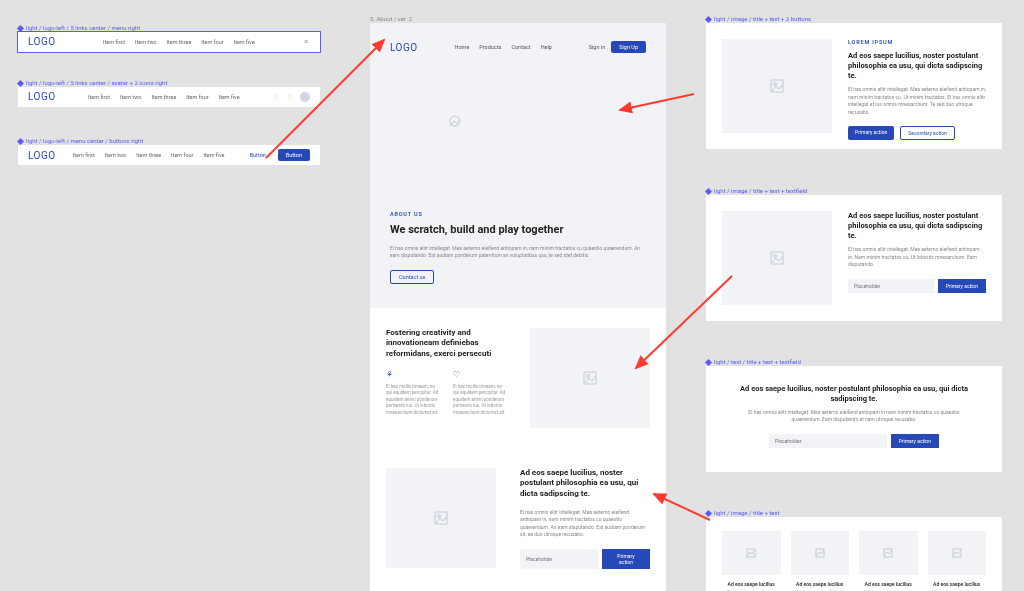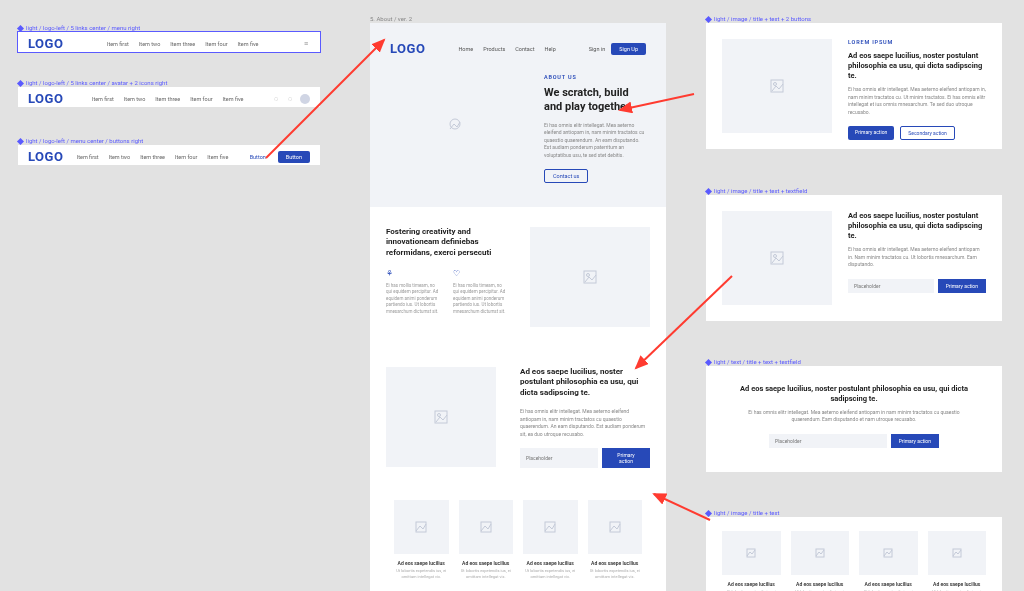--- a/index.html
+++ b/index.html
@@ -6,39 +6,39 @@
   body { background: #e2e2e2; width: 1024px; height: 591px; overflow: hidden; position: relative; font-size: 7px; color: #333; }
   .canvas { position: absolute; inset: 0; }
 
   .art-label { position: absolute; font-size: 6px; color: #5a5aff; }
   .art-label .diamond { display:inline-block; width:5px; height:5px; background:#5a5aff; transform: rotate(45deg); margin-right:3px; vertical-align:middle; }
 
   .artboard { position: absolute; background: #fff; }
 
   
   .nav { display:flex; align-items:center; padding: 4px 10px; }
-  .logo { color:#2749b8; font-weight:700; letter-spacing:.5px; font-size:13px; }
+  .logo { color:#2749b8; font-weight:400; letter-spacing:.5px; font-size:10px; }
   .navlinks { display:flex; gap:10px; font-size:5.5px; color:#666; }
   .navlinks span { white-space:nowrap; }
   .avatar { width:10px; height:10px; border-radius:50%; background:#d0d5e4; }
   .icon-dot { width:8px; height:8px; display:flex; align-items:center; justify-content:center; color:#888; }
   .btn { background:#2749b8; color:#fff; font-size:5.5px; padding:3px 8px; border-radius:2px; }
   .btn-ghost { background:#fff; color:#2749b8; font-size:5.5px; padding:3px 8px; }
 
   .sel { outline:1px solid #5a5aff; }
 
   
   .ph { background:#f1f3f7; display:flex; align-items:center; justify-content:center; }
   .ph svg { stroke:#c4cad8; fill:none; }
 
   
   .hero { background:#f1f3f7; padding:18px 20px 24px; }
   .hero-nav { display:flex; align-items:center; justify-content:space-between; font-size:5.5px; color:#555; margin-bottom:18px;}
   .hero-nav .links { display:flex; gap:10px; }
-  .hero-body { display:flex; gap:24px; align-items:flex-start; }
+  .hero-body { display:flex; gap:40px; align-items:flex-start;flex-direction:column; }
   .hero-img { width:130px; height:100px; }
   .hero-txt { flex:1; font-size:6px; color:#666; }
   .eyebrow { font-size:5.5px; letter-spacing:.8px; color:#2749b8; font-weight:600; margin-bottom:6px; }
   .h1 { font-size:11px; line-height:1.25; font-weight:700; color:#222; margin-bottom:8px; }
   .para { font-size:5px; line-height:1.5; color:#888; margin-bottom:10px;}
   .btn-outline { display:inline-block; border:1px solid #2749b8; color:#2749b8; font-size:5.5px; padding:3px 8px; border-radius:2px; }
 
   .section { padding:20px 16px; display:flex; gap:24px; }
   .col { flex:1; }
   .h2 { font-size:8px; font-weight:700; line-height:1.3; margin-bottom:10px; color:#222;}

